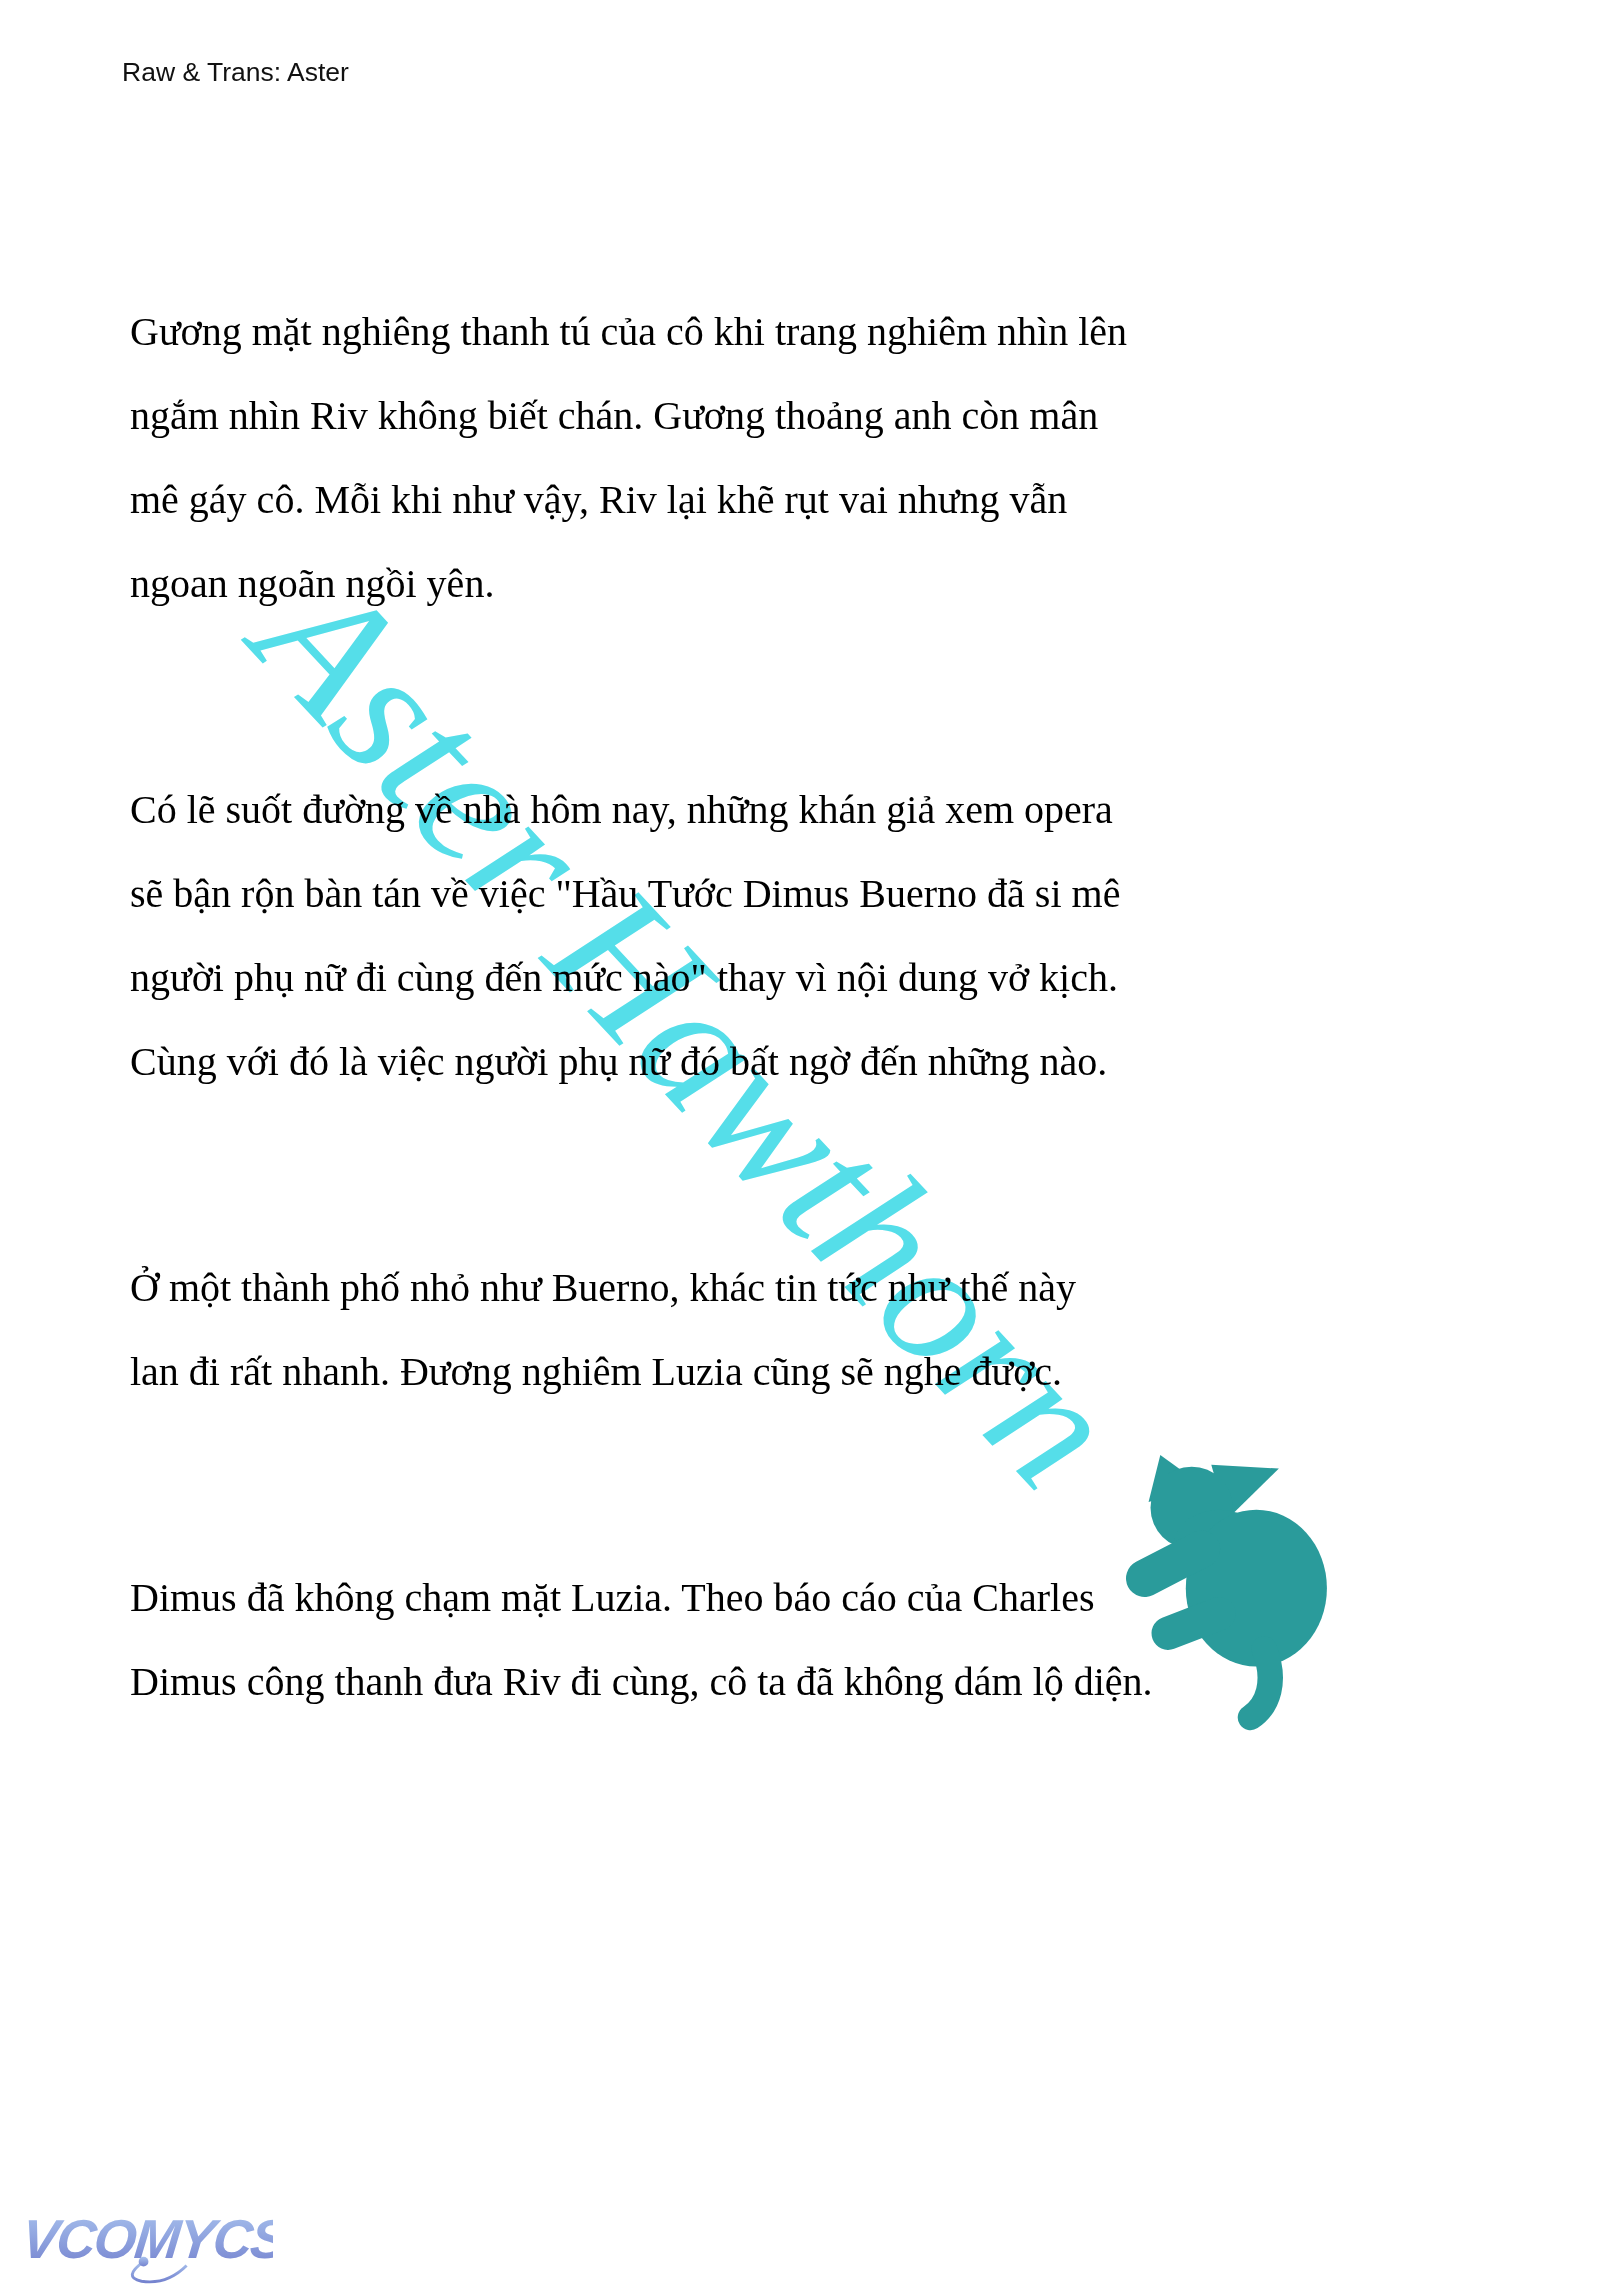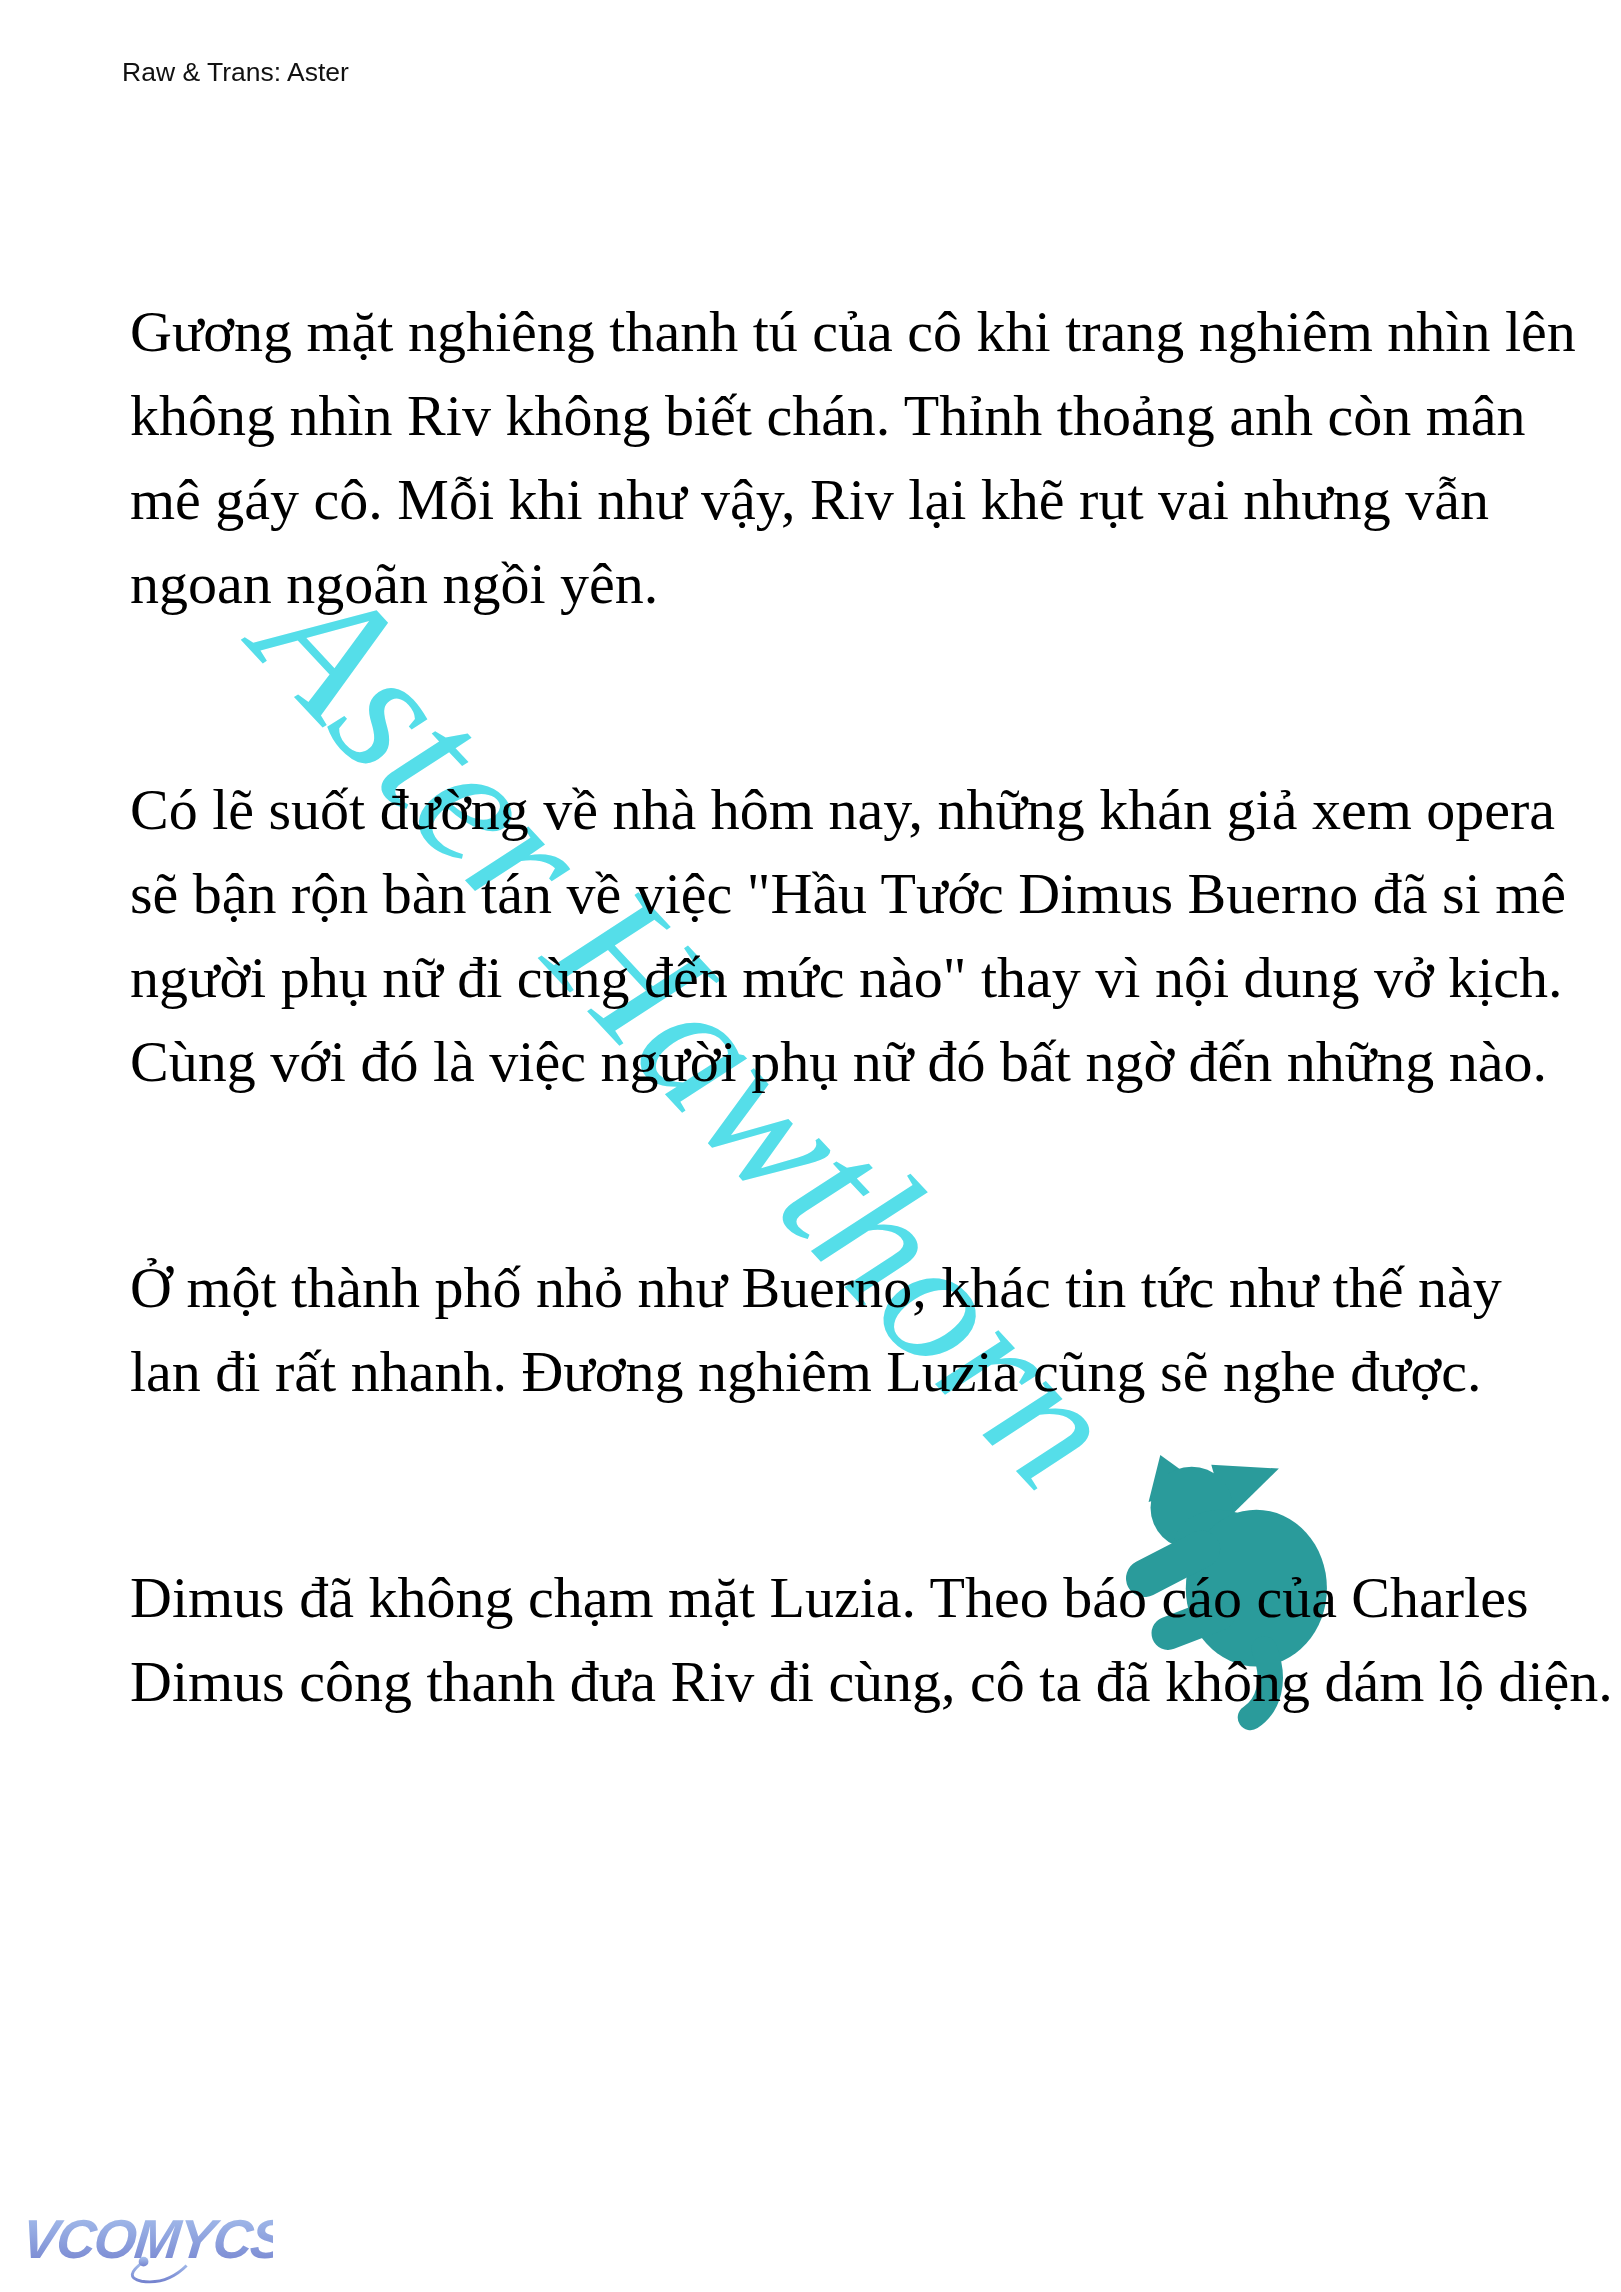--- a/index.html
+++ b/index.html
@@ -41,21 +41,21 @@
     font-family:"Liberation Sans","DejaVu Sans",sans-serif;
     font-size:26.5px;
     color:#111;
     z-index:3;
   }
 
   .content{
     position:absolute;
     left:130px;top:290px;
     width:1304px;
-    font-size:58px;
+    font-size:40px;
     line-height:84px;
     color:var(--text-color,#000);
     z-index:2;
   }
   .para{margin:0 0 142px 0;}
   .line{white-space:nowrap;}
 
   .logo{
     position:absolute;
     left:17.6px;top:2201px;
@@ -91,21 +91,21 @@
       <path d="M150 204 C163 237 154 262 136 274" stroke-width="26"></path>
     </g>
   </svg>
 
   <div class="header">Raw &amp; Trans: Aster</div>
 
   <div class="content">
 
     <div class="para">
       <div class="line">Gương mặt nghiêng thanh tú của cô khi trang nghiêm nhìn lên</div>
-      <div class="line">không nhìn Riv không biết chán. Thỉnh thoảng anh còn mân</div>
+      <div class="line">ngắm nhìn Riv không biết chán. Gương thoảng anh còn mân</div>
       <div class="line">mê gáy cô. Mỗi khi như vậy, Riv lại khẽ rụt vai nhưng vẫn</div>
       <div class="line">ngoan ngoãn ngồi yên.</div>
     </div>
 
     <div class="para">
       <div class="line">Có lẽ suốt đường về nhà hôm nay, những khán giả xem opera</div>
       <div class="line">sẽ bận rộn bàn tán về việc "Hầu Tước Dimus Buerno đã si mê</div>
       <div class="line">người phụ nữ đi cùng đến mức nào" thay vì nội dung vở kịch.</div>
       <div class="line">Cùng với đó là việc người phụ nữ đó bất ngờ đến những nào.</div>
     </div>

